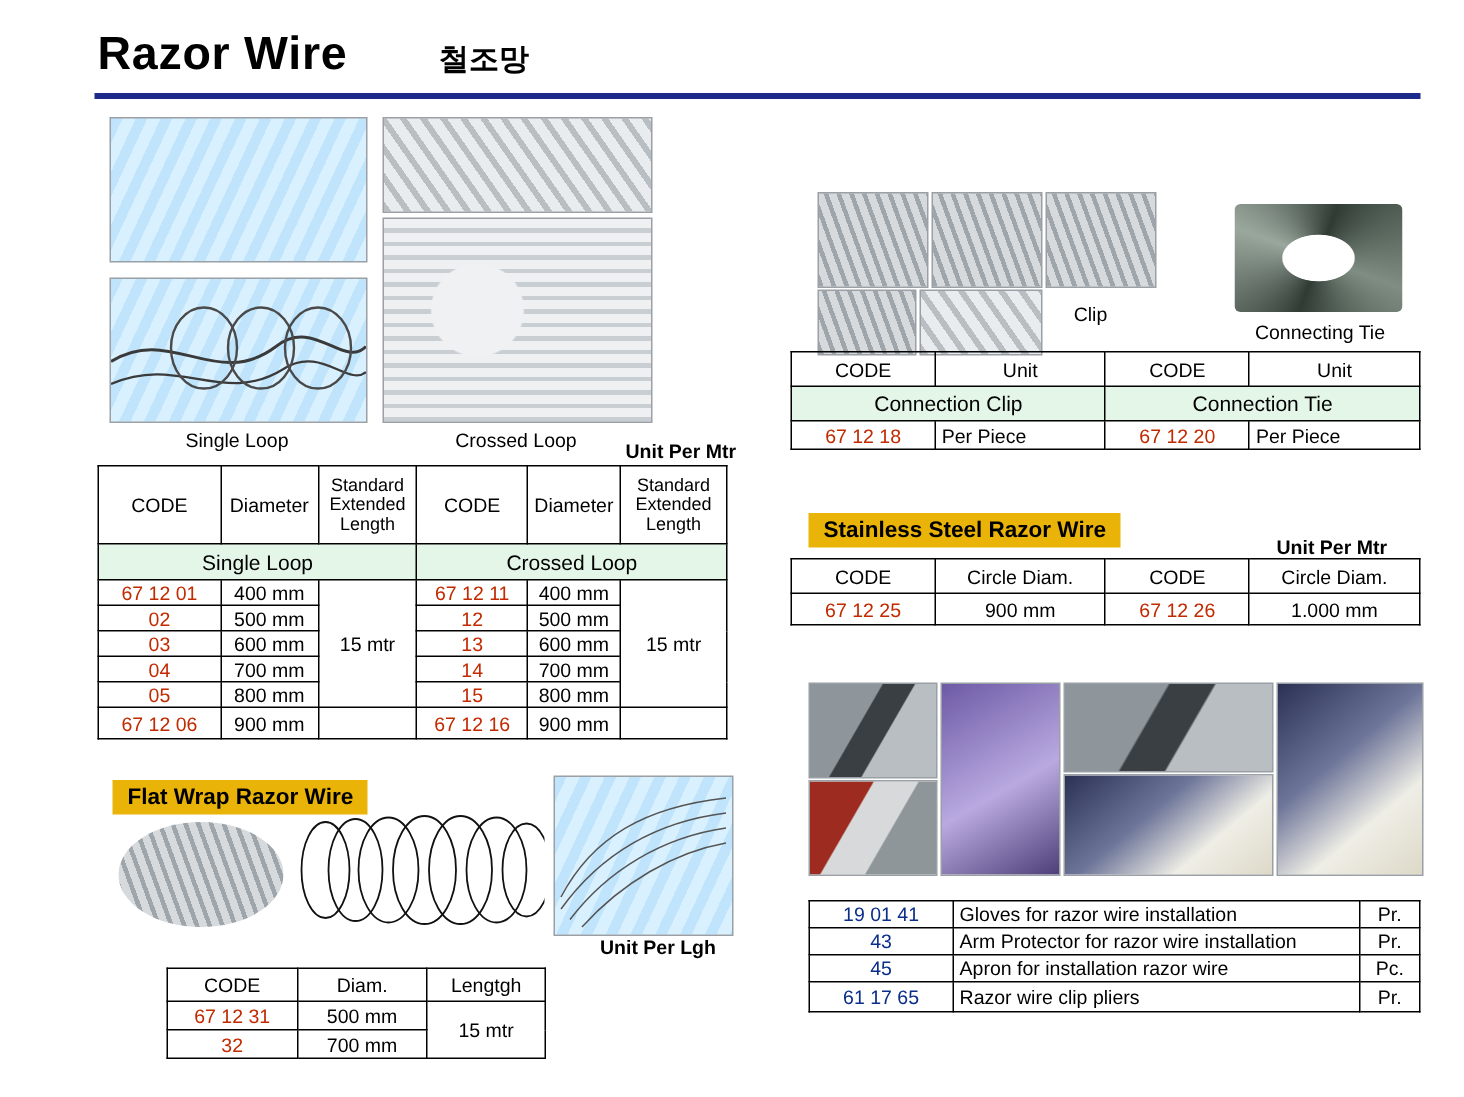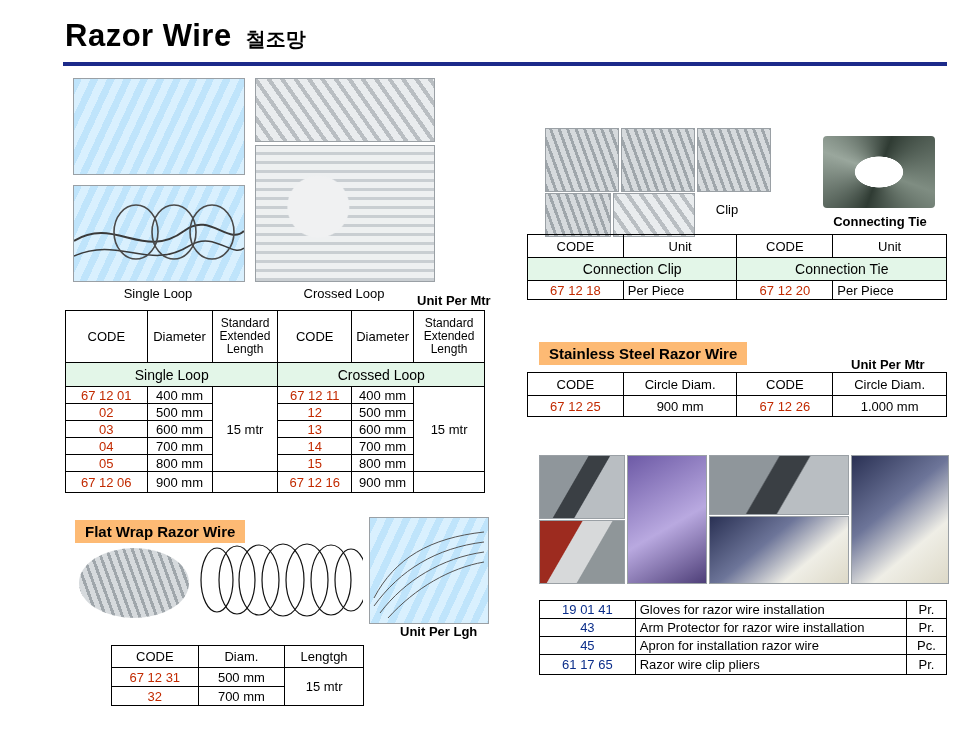--- a/index.html
+++ b/index.html
@@ -9,38 +9,38 @@
     font-family:"Liberation Sans", sans-serif;
     color:#000;
     position:relative;
     overflow:hidden;
   }
   .page{position:absolute;left:17px;top:0;width:976px;height:731px;}
 
   
   .title-row{position:absolute;left:48px;top:18px;display:flex;align-items:baseline;gap:14px;}
   .title-en{font-size:31px;font-weight:bold;letter-spacing:0.5px;}
-  .title-kr{font-size:20px;font-weight:bold;}
+  .title-kr{font-size:20px;font-weight:bold;margin-left:47px;}
   .rule{position:absolute;left:46px;top:62px;width:884px;height:4px;background:#1c2a8a;}
 
   
   table{border-collapse:collapse;}
   .tbl{border:1px solid #000;font-size:13px;}
   .tbl td,.tbl th{border:1px solid #000;padding:0 4px;font-weight:normal;text-align:center;vertical-align:middle;}
   .grp{background:#e3f6e8;font-weight:bold;font-size:14px;}
   .codecell{font-weight:bold;color:#c22a00;text-align:right;padding-right:6px;}
   .codecell.blue{color:#0b2e8a;}
   .l{text-align:left !important;padding-left:6px;}
 
   
   .cap{font-size:13px;text-align:center;}
   .upm{font-size:13px;font-weight:bold;}
 
   
-  .greenbox{background:#fdba74;display:inline-block;padding:3px 10px;font-weight:bold;font-size:15px;}
+  .greenbox{background:#eab308;display:inline-block;padding:3px 10px;font-weight:bold;font-size:15px;}
 
   
   .img{position:absolute;background:#cfd3d6;overflow:hidden;}
   .imgb{border:1px solid #9aa0a5;}
 
   .ph-blue{background:
      repeating-linear-gradient(115deg,#bfe4fb 0 7px,#d9f0fe 7px 15px),
      linear-gradient(160deg,#9fd4f5,#e8f6ff);}
   .ph-wire{background:
      repeating-linear-gradient(55deg,#b9bec2 0 4px,#e9ecee 4px 11px),
@@ -210,21 +210,21 @@
     </table>
 
   <div class="img imgb ph-steel" style="left:528px;top:128px;width:72px;height:62px;"></div>
   <div class="img imgb ph-steel" style="left:604px;top:128px;width:72px;height:62px;"></div>
   <div class="img imgb ph-steel" style="left:680px;top:128px;width:72px;height:62px;"></div>
   <div class="img imgb ph-steel" style="left:528px;top:193px;width:64px;height:42px;"></div>
   <div class="img imgb ph-wire" style="left:596px;top:193px;width:80px;height:42px;"></div>
   <div class="cap" style="position:absolute;left:680px;top:202px;width:60px;">Clip</div>
 
   <div class="img ph-tie" style="left:806px;top:136px;width:112px;height:72px;border-radius:4px;"></div>
-  <div class="cap" style="position:absolute;left:800px;top:214px;width:126px;font-weight:bold;">Connecting Tie</div>
+  <div class="cap" style="position:absolute;left:800px;top:214px;width:126px;font-weight:normal;">Connecting Tie</div>
 
   <table class="tbl" style="position:absolute;left:510px;top:234px;width:420px;">
     <colgroup>
         <col style="width:96px">
         <col style="width:114px">
         <col style="width:96px">
         <col style="width:114px">
       </colgroup>
     <tbody>
         <tr style="height:23px;">

